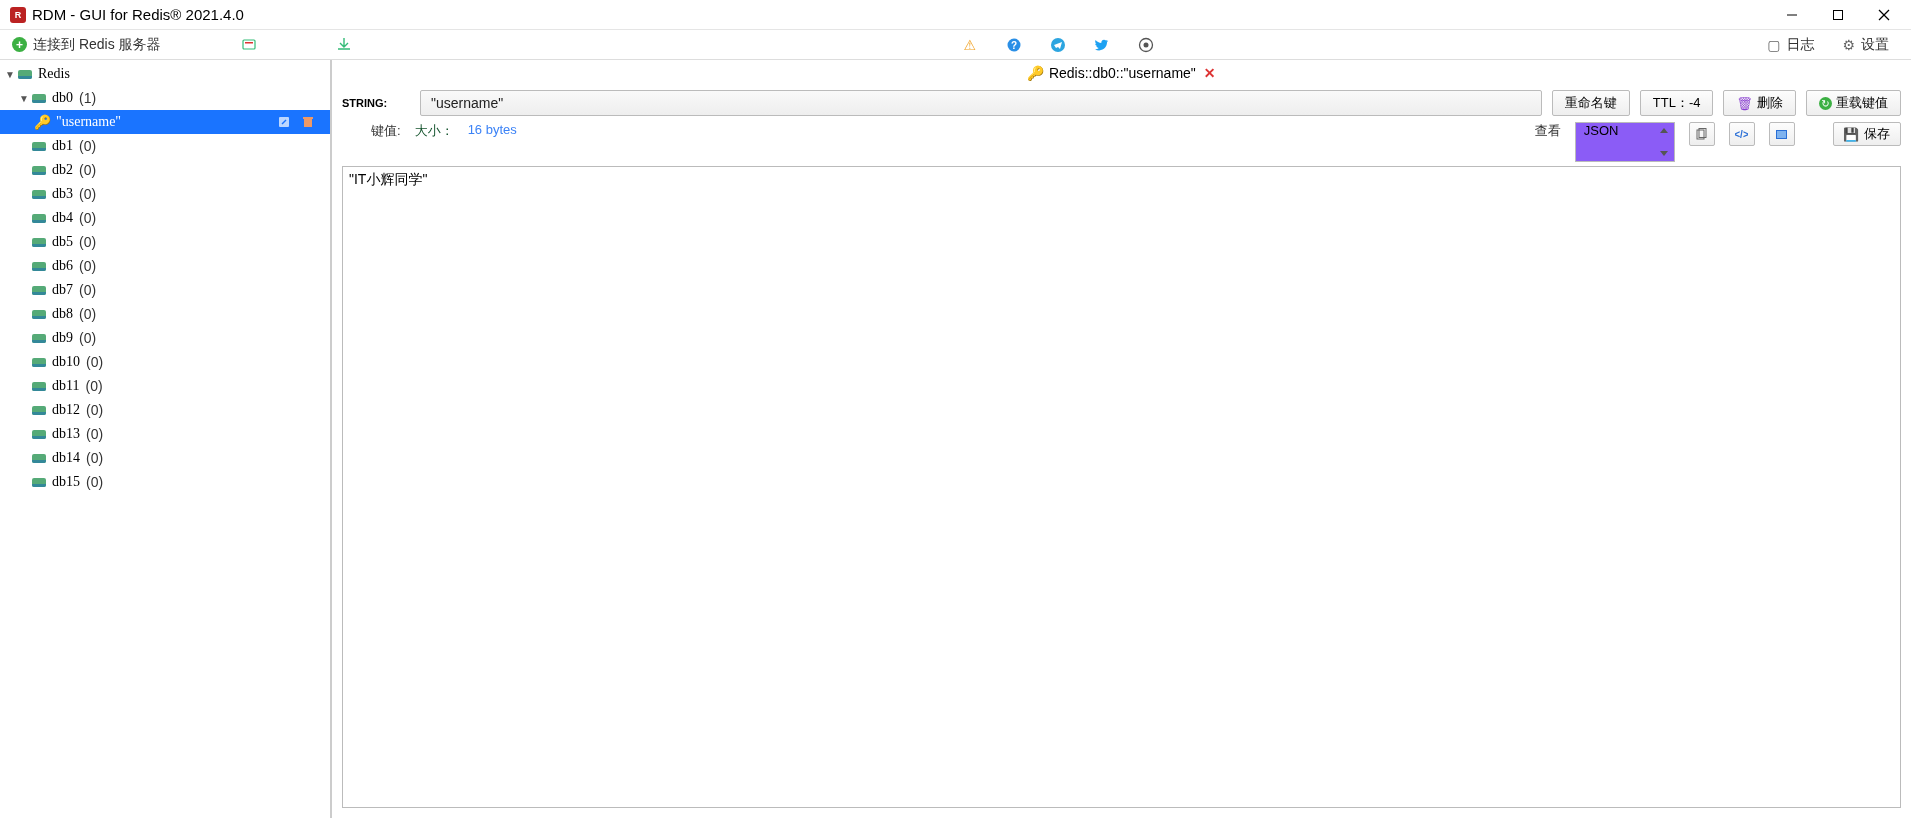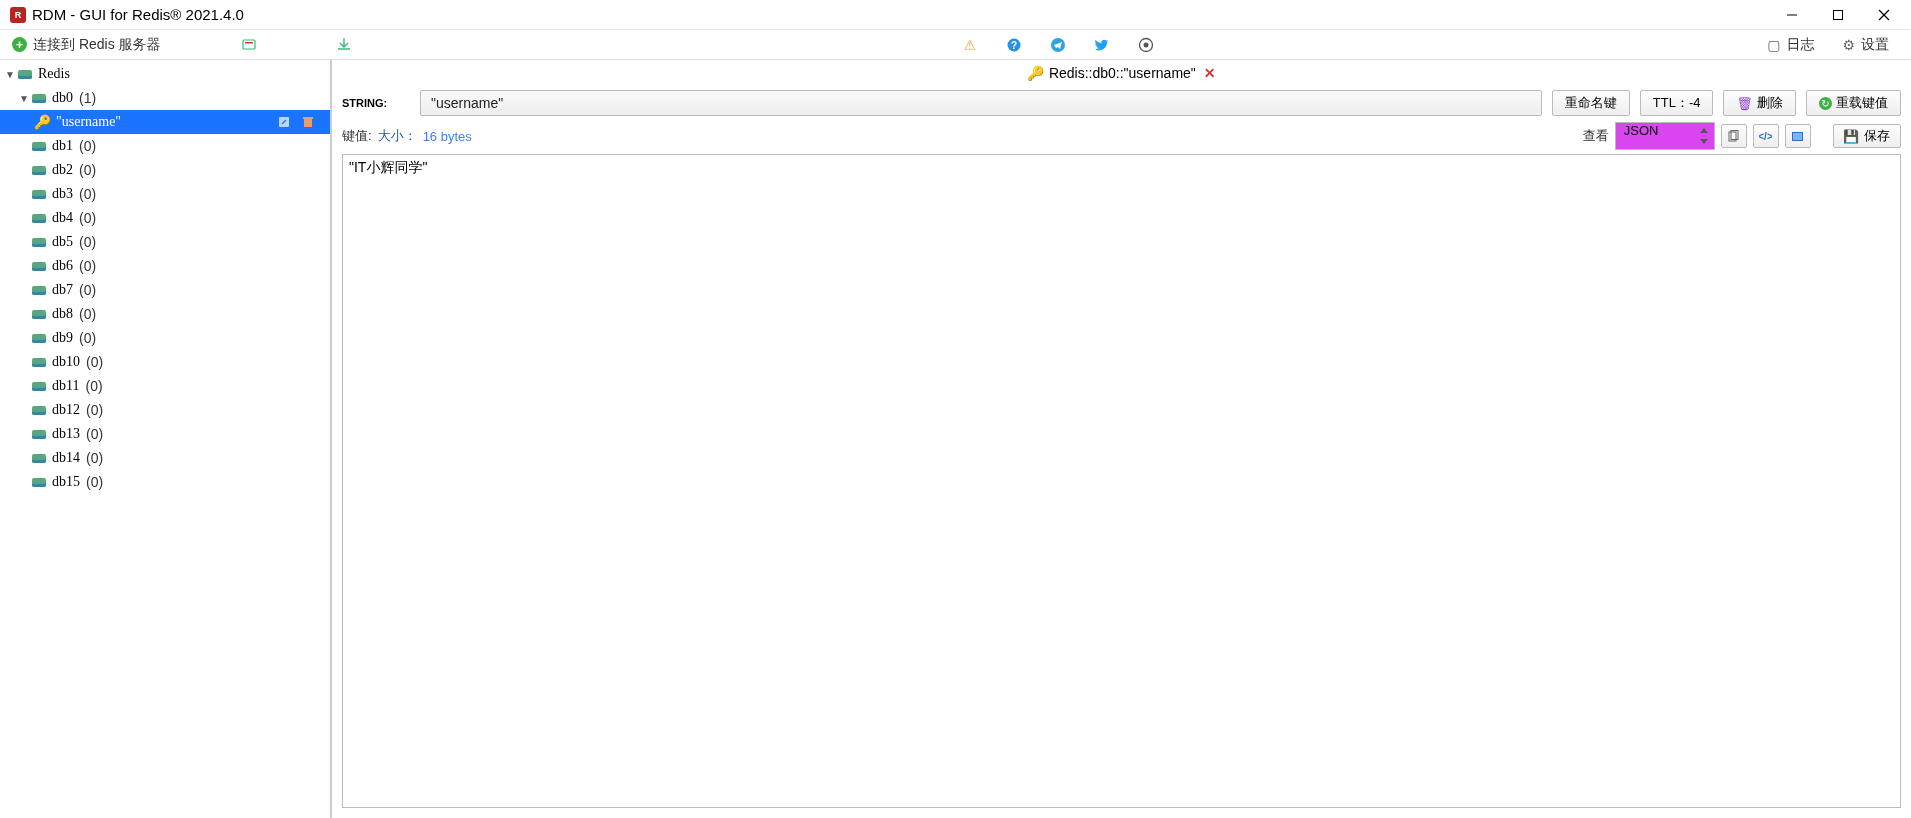--- a/index.html
+++ b/index.html
@@ -53,26 +53,26 @@
 
 
 .key-row { display: flex; align-items: center; padding: 4px 10px; gap: 10px; }
 .key-row .type-label { font-weight: bold; font-size: 11px; width: 68px; }
 .key-row .key-input { flex: 1; height: 26px; border: 1px solid #bbb; background: linear-gradient(#f9f9f9,#eee); padding: 0 10px; font-size: 14px; color: #222; border-radius: 2px; }
 .key-row .rbtn { height: 26px; padding: 0 12px; border: 1px solid #bbb; background: linear-gradient(#fdfdfd,#eee); font-size: 13px; display: flex; align-items: center; gap: 4px; border-radius: 2px; }
 .del-icon { color: #8a3fd1; }
 .reload-icon { width: 13px; height: 13px; border-radius: 50%; background: #3cb043; color: #fff; display: flex; align-items: center; justify-content: center; font-size: 10px; }
 
 
-.value-row { display: flex; align-items: center; padding: 2px 10px; gap: 6px; font-size: 13px; }
+.value-row { display: flex; align-items: flex-start; padding: 2px 10px; gap: 14px; font-size: 13px; margin-left: 29px; }
 .value-row .lbl { color: #333; }
-.value-row .size-lbl { color: #1d4ed8; }
+.value-row .size-lbl { color: #14532d; }
 .value-row .size-val { color: #3b82f6; }
 .value-row .spacer2 { flex: 1; }
-.value-row .view-select { height: 28px; border: 1px solid #bbb; background: #d946ef; padding: 0 12px 0 8px; font-size: 13px; min-width: 100px; position: relative; }
+.value-row .view-select { height: 40px; border: 1px solid #bbb; background: #8b5cf6; padding: 0 12px 0 8px; font-size: 13px; min-width: 100px; position: relative; }
 .value-row .view-select::after { content: ""; position: absolute; right: 6px; top: 5px; width: 0; height: 0; border-left: 4px solid transparent; border-right: 4px solid transparent; border-bottom: 5px solid #555; }
 .value-row .view-select::before { content: ""; position: absolute; right: 6px; bottom: 5px; width: 0; height: 0; border-left: 4px solid transparent; border-right: 4px solid transparent; border-top: 5px solid #555; }
 .value-row .smallbtn { width: 26px; height: 24px; border: 1px solid #bbb; background: linear-gradient(#fdfdfd,#eee); display: flex; align-items: center; justify-content: center; font-size: 12px; border-radius: 2px; }
 .value-row .savebtn { height: 24px; padding: 0 10px; border: 1px solid #bbb; background: linear-gradient(#fdfdfd,#eee); display: flex; align-items: center; gap: 4px; font-size: 13px; border-radius: 2px; }
 .save-disk { color: #2a6fd6; }
 
 
 .editor { flex: 1; margin: 2px 10px 10px 10px; border: 1px solid #bbb; padding: 4px 6px; font-family: Consolas, monospace; font-size: 14px; background: #fff; overflow: auto; }
 .editor .str { color: #000; }
 

